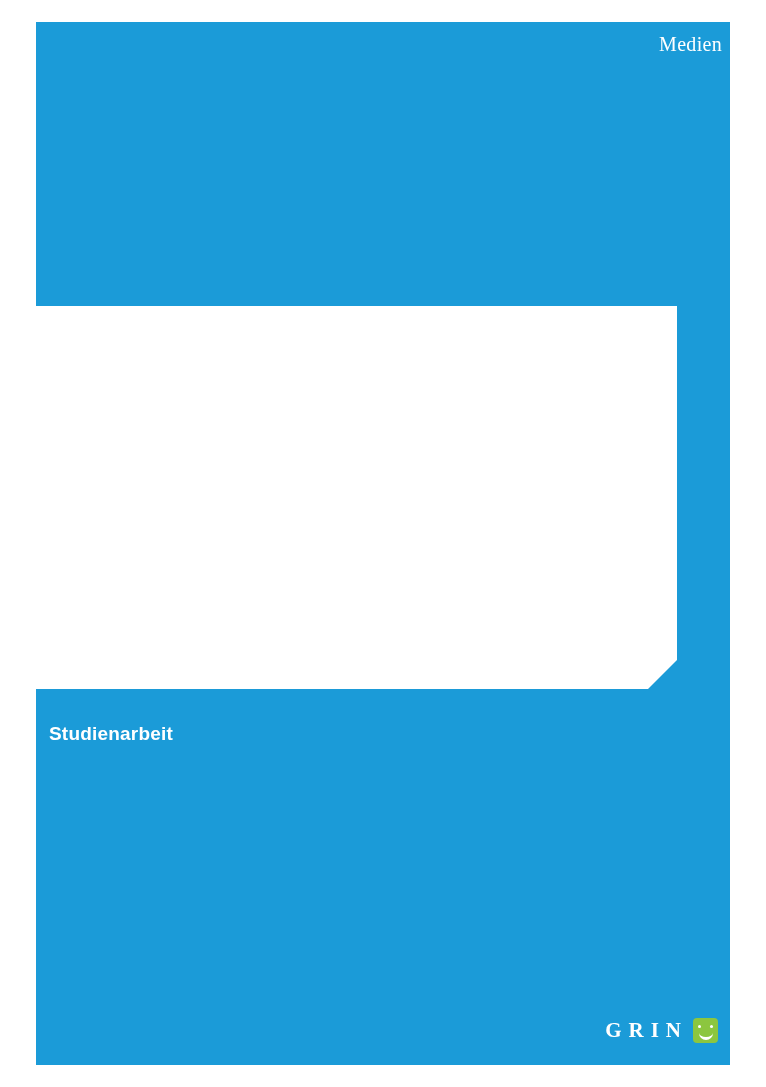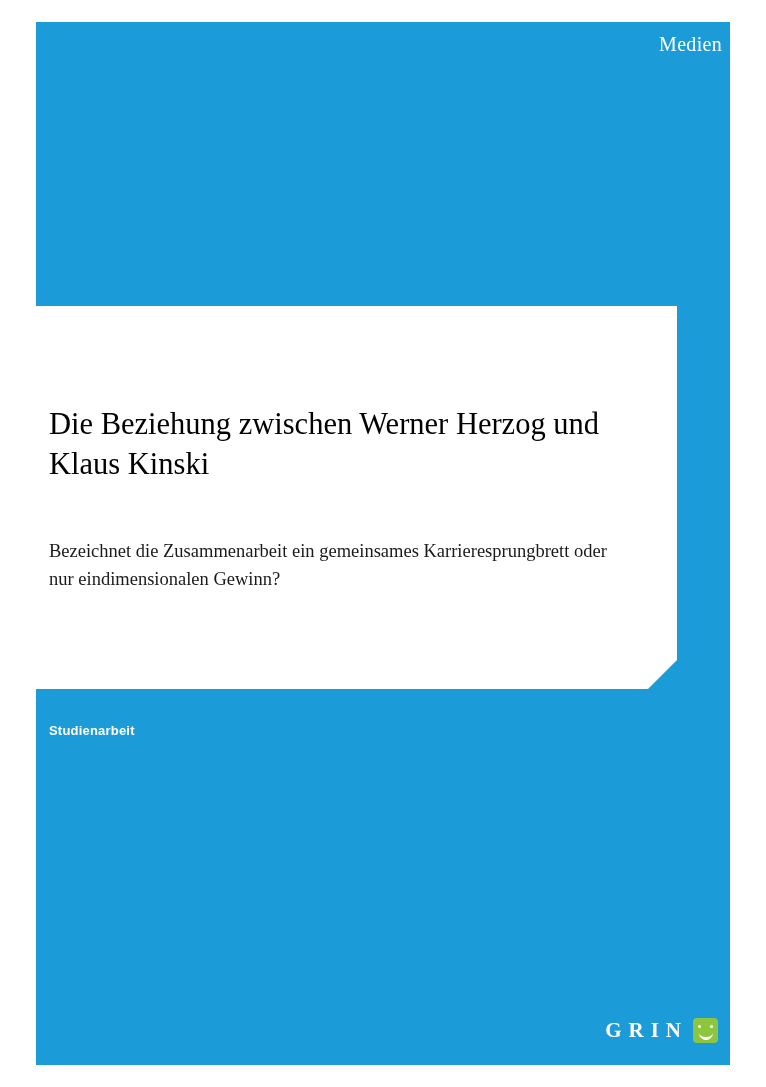--- a/index.html
+++ b/index.html
@@ -119,21 +119,21 @@
     font-family: "Liberation Serif", serif;
     font-size: 18.5px;
     line-height: 28px;
     color: #1a1a1a;
   }
 
   .doc-type {
     position: absolute;
     left: 49px;
     top: 723px;
-    font-size: 13px;
+    font-size: 19px;
     font-weight: bold;
     color: #ffffff;
     font-family: "Liberation Sans", sans-serif;
     letter-spacing: 0.2px;
     text-align: center;
   }
 
   
   .logo {
     position: absolute;
@@ -189,22 +189,20 @@
   <div class="top-strip"></div>
   <div class="left-strip"></div>
   <div class="right-strip"></div>
   <div class="bottom-strip"></div>
 
   <div class="category">Medien</div>
 
   <div class="title-card"></div>
   <div class="card-corner"></div>
 
-  <div class="title">Die Beziehung zwischen Werner Herzog und Klaus Kinski</div>
-  <div class="subtitle">Bezeichnet die Zusammenarbeit ein gemeinsames Karrieresprungbrett oder nur eindimensionalen Gewinn?</div>
   <div class="doc-type">Studienarbeit</div>
 
   <div class="logo">
     <span class="lbl">GRIN</span>
     <span class="smiley"></span>
   </div>
 
 </div>
 
 </body></html>

